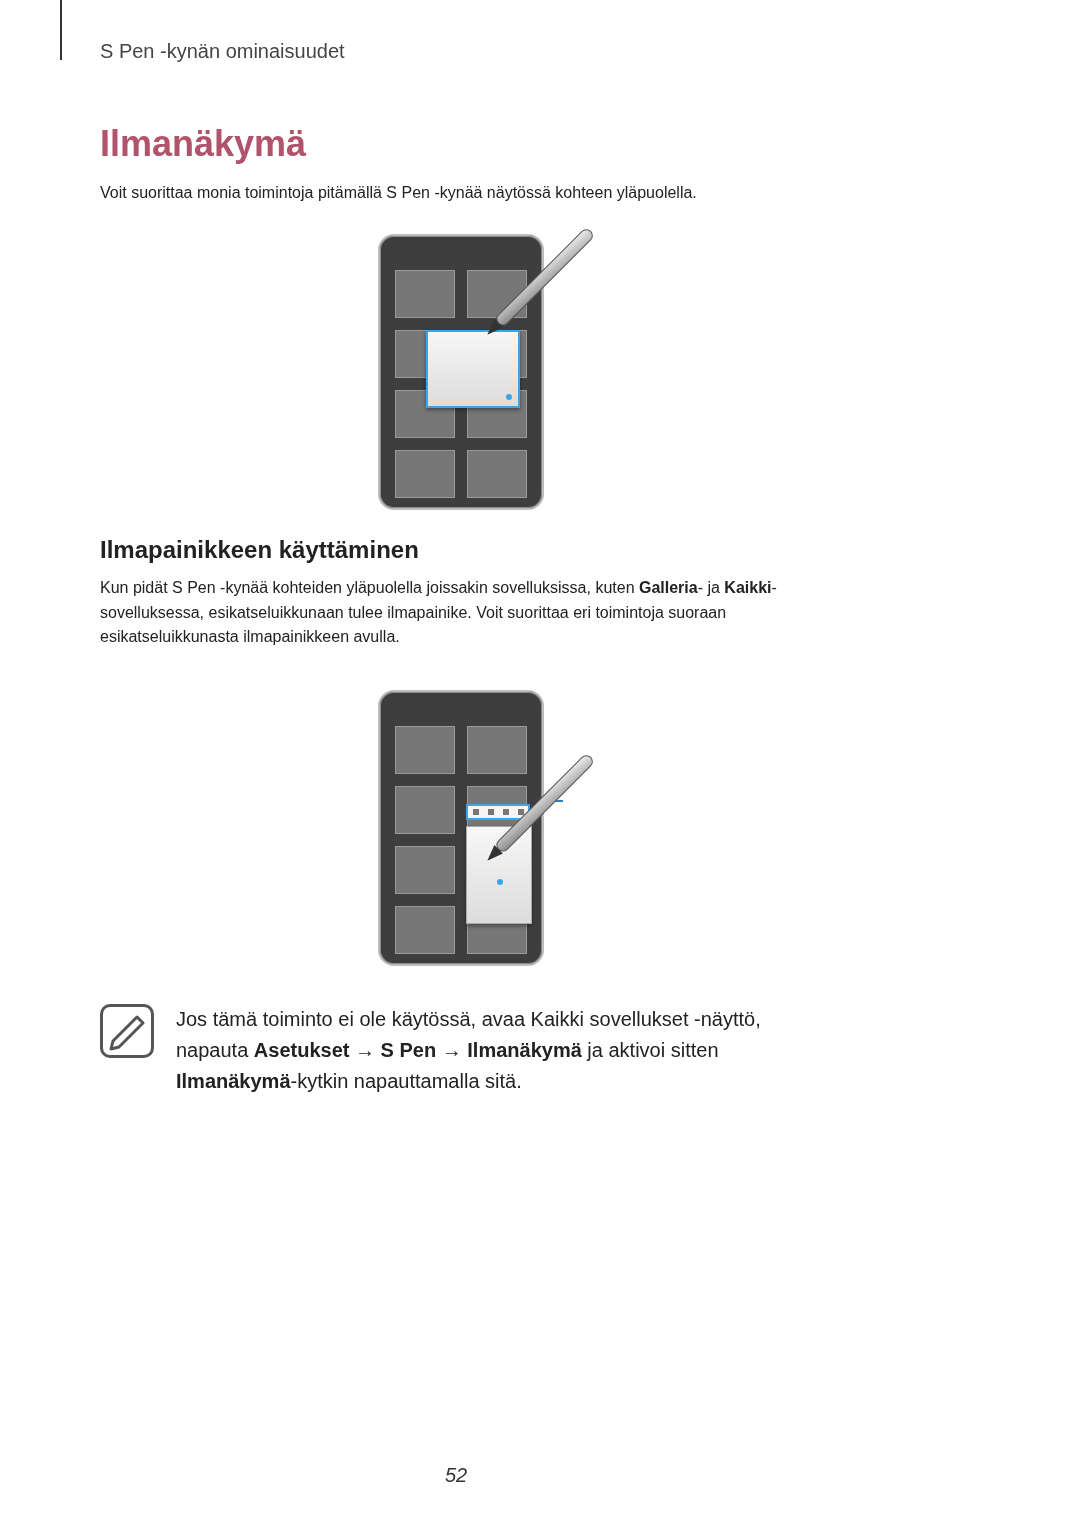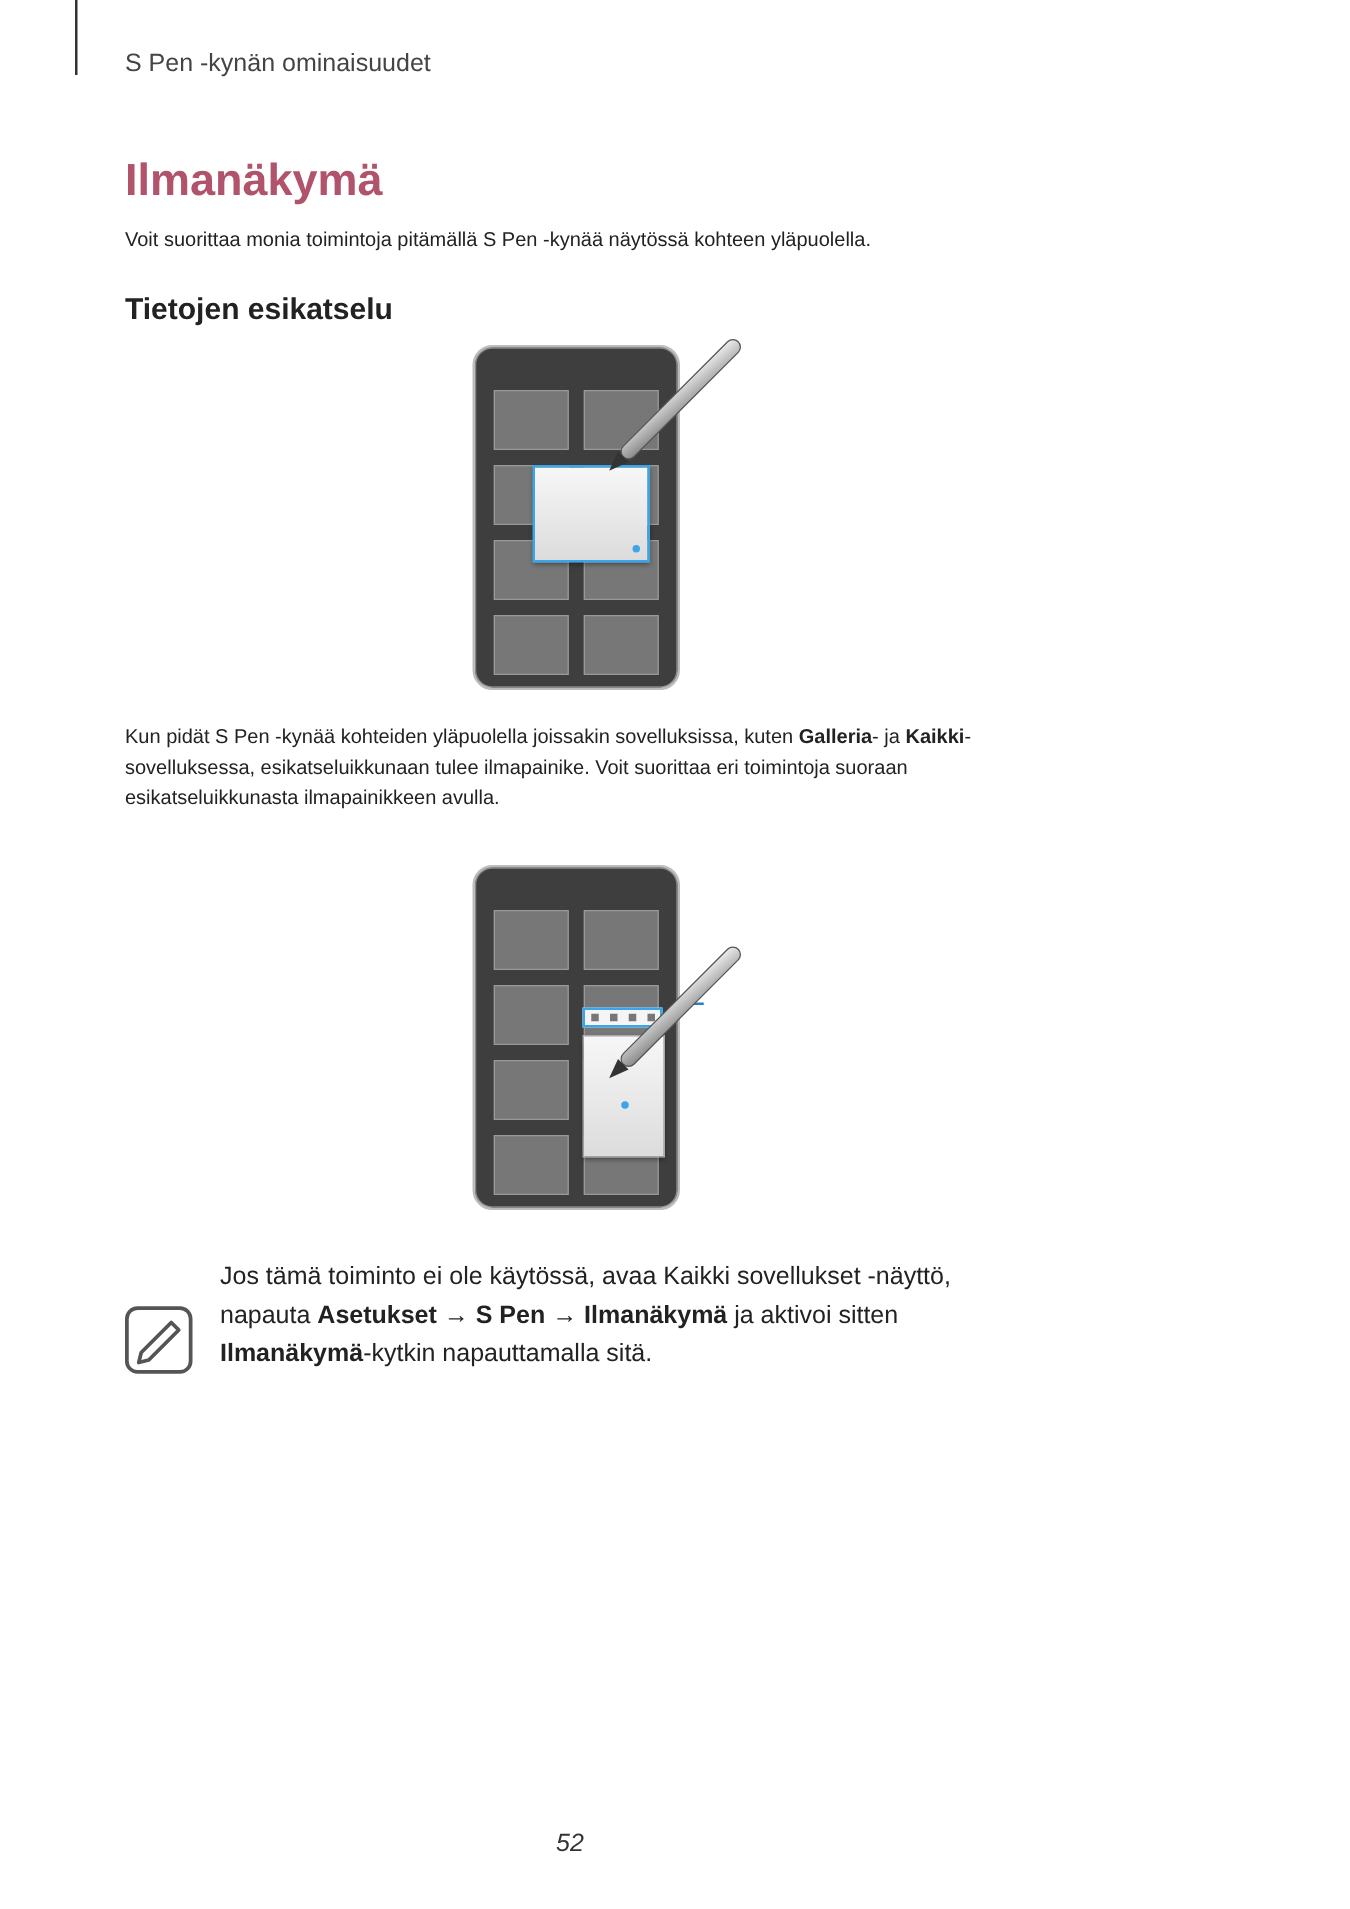--- a/index.html
+++ b/index.html
@@ -159,21 +159,21 @@
     position:absolute;
     left: 280px;
     top: 112px;
   }
 
   
   .note {
     display:flex;
     gap: 22px;
     margin-top: 24px;
-    align-items:flex-end;
+    align-items:flex-start;
   }
   .note-icon {
     width:48px;height:48px;
     border:3px solid #555;
     border-radius:10px;
     position:relative;
     flex:0 0 auto;
   }
   .note-icon svg{position:absolute;inset:0;}
   .note p { margin:0; font-size:20px; line-height:1.55; }
@@ -192,21 +192,20 @@
 <body>
 
 <div class="page">
   <div class="header-rule"></div>
 
   <div class="section-label">S Pen -kynän ominaisuudet</div>
 
   <h1>Ilmanäkymä</h1>
   <p>Voit suorittaa monia toimintoja pitämällä S Pen -kynää näytössä kohteen yläpuolella.</p>
 
-  <h2>Tietojen esikatselu</h2>
 
   <div class="illus-wrap">
     <div class="phone phone1">
       <div class="tiles">
         <div class="tile"></div>
         <div class="tile"></div>
         <div class="tile"></div>
         <div class="tile"></div>
         <div class="tile"></div>
         <div class="tile"></div>
@@ -224,20 +223,21 @@
           </linearGradient>
         </defs>
         <g transform="rotate(45 70 70)">
           <rect x="64" y="-10" width="12" height="130" rx="6" fill="url(#g1)" stroke="#555"></rect>
           <polygon points="64,120 76,120 70,136" fill="#333"></polygon>
         </g>
       </svg>
     </div>
   </div>
 
+  <h2>Ilmapainikkeen käyttäminen</h2>
   <p>
     <span>Kun pidät S Pen -kynää kohteiden yläpuolella joissakin sovelluksissa, kuten </span><span class="bold">Galleria</span><span>- ja </span><span class="bold">Kaikki</span><span>-sovelluksessa, esikatseluikkunaan tulee ilmapainike. Voit suorittaa eri toimintoja suoraan esikatseluikkunasta ilmapainikkeen avulla.</span>
   </p>
 
   <div class="illus-wrap with-label" style="position:relative;height:300px;">
     <div class="callout-wrap">
       <span class="callout-label">Ilmapainike</span>
       <span class="callout-line"></span>
     </div>
     <div class="phone phone2">

